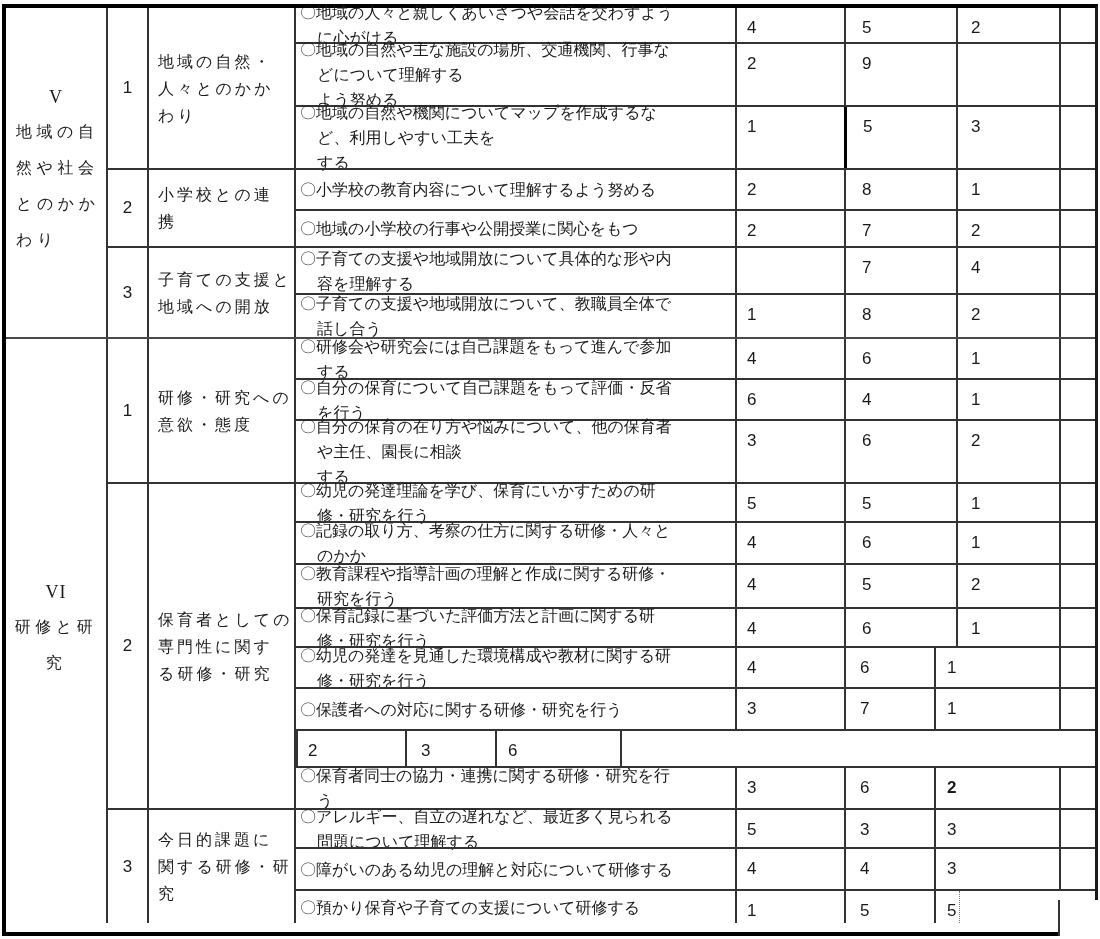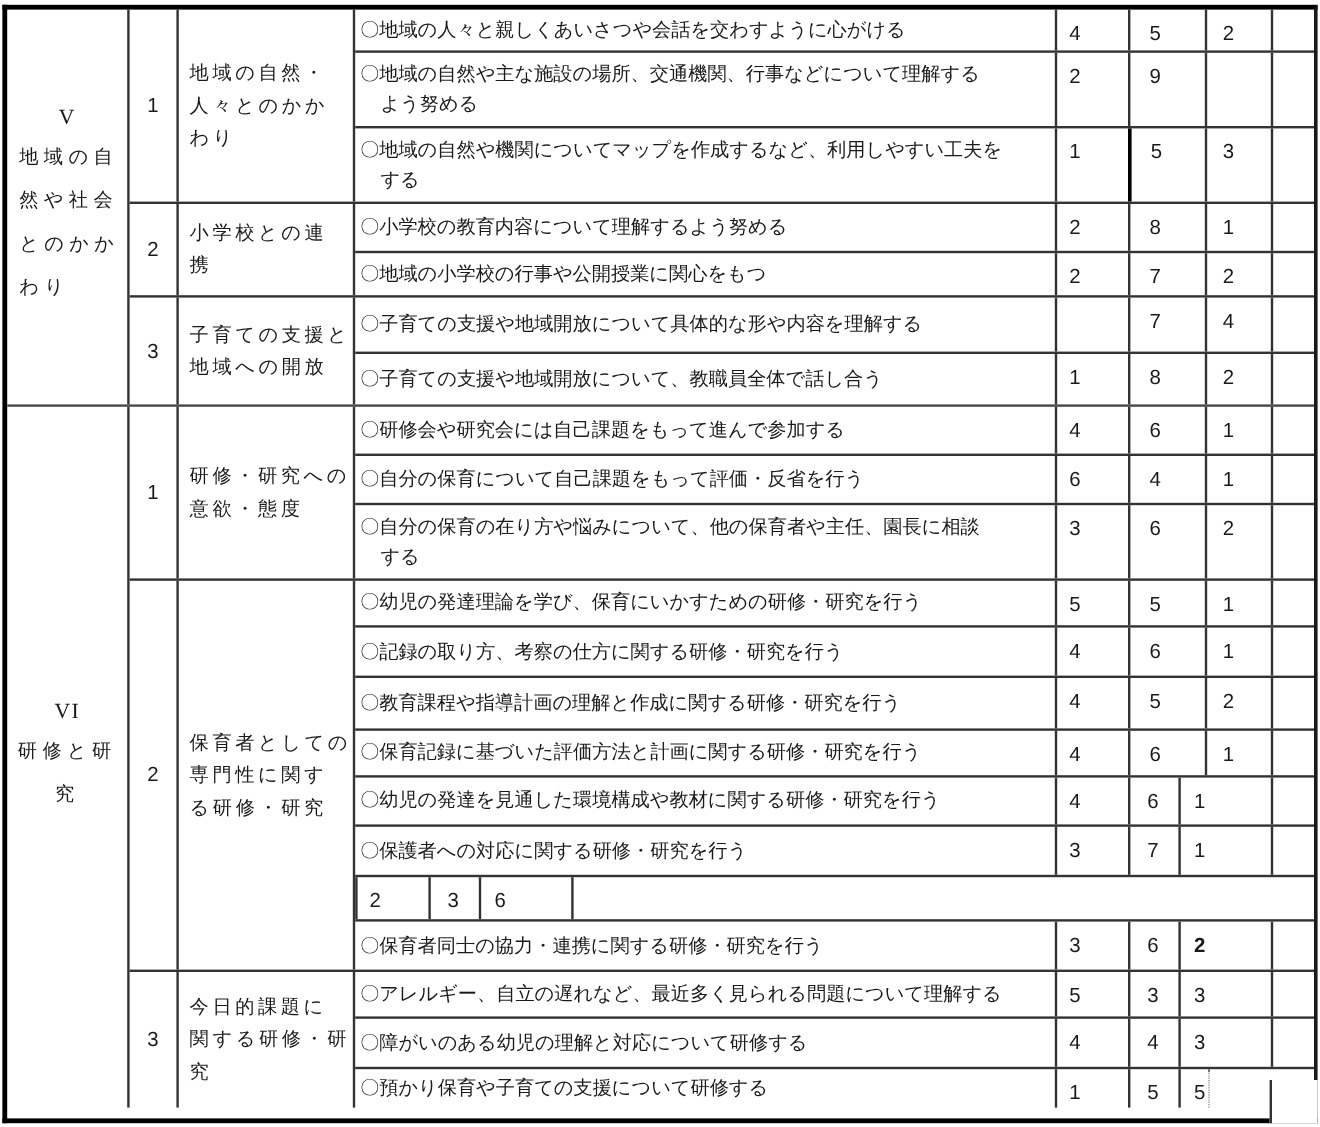--- a/index.html
+++ b/index.html
@@ -41,21 +41,21 @@
   }
   .ccell {
     width: 147px; border-right: 2px solid #333;
     display: flex; align-items: center;
   }
   .clab {
     white-space: pre-line; font-size: 16px;
     letter-spacing: 3px; line-height: 27px; padding-left: 9px;
   }
   .rows { flex: 1; display: flex; flex-direction: column; }
-  .row { display: flex; }
+  .row { display: flex; gap: 48px; }
   .row + .row { border-top: 2px solid #333; }
   .item { flex: 1; display: flex; align-items: center; }
   .itxt {
     white-space: pre-line; font-size: 16px; line-height: 25px;
     text-indent: -17px; padding-left: 21px; padding-right: 4px;
   }
   .val {
     border-left: 2px solid #333; font-size: 17px; padding-top: 10px;
   }
   .e { width: 61px; padding-left: 10px; }
@@ -253,21 +253,21 @@
             <div class="item">
                 <div class="itxt">〇幼児の発達理論を学び、保育にいかすための研修・研究を行う</div>
               </div>
             <div class="val e">5</div>
             <div class="val f">5</div>
             <div class="val g">1</div>
             <div class="val h"></div>
           </div>
           <div class="row h42">
             <div class="item">
-                <div class="itxt">〇記録の取り方、考察の仕方に関する研修・研究を行う</div>
+                <div class="itxt">〇記録の取り方、考察の仕方に関する研修・人々とのかか</div>
               </div>
             <div class="val e">4</div>
             <div class="val f">6</div>
             <div class="val g">1</div>
             <div class="val h"></div>
           </div>
           <div class="row h44">
             <div class="item">
                 <div class="itxt">〇教育課程や指導計画の理解と作成に関する研修・研究を行う</div>
               </div>

